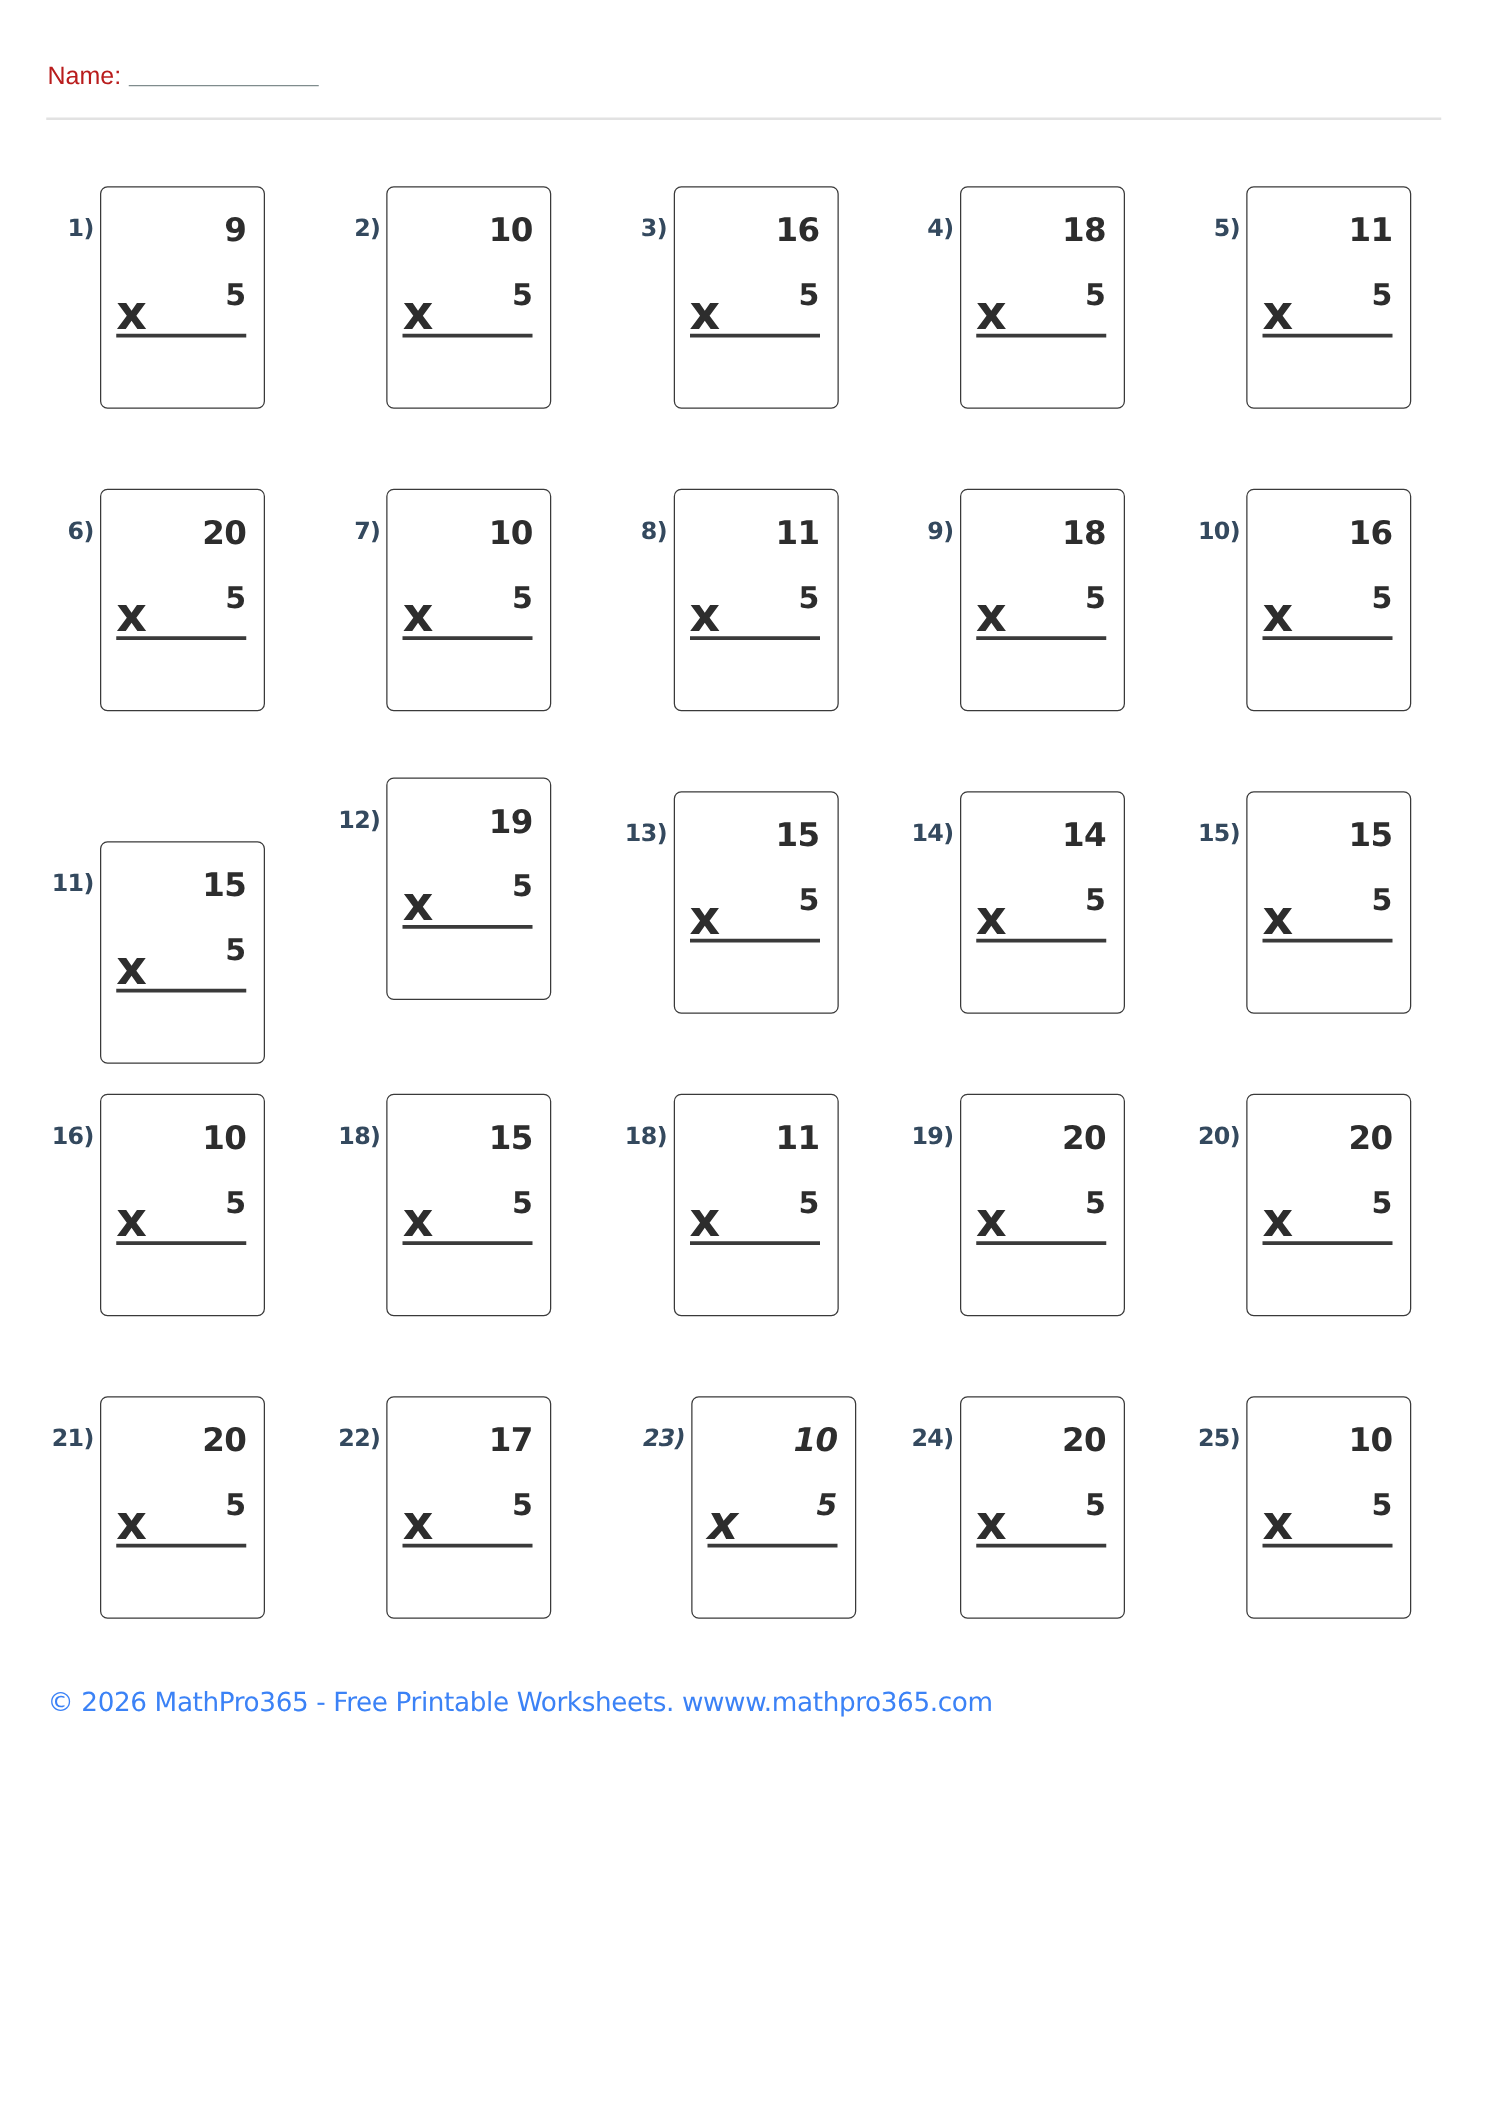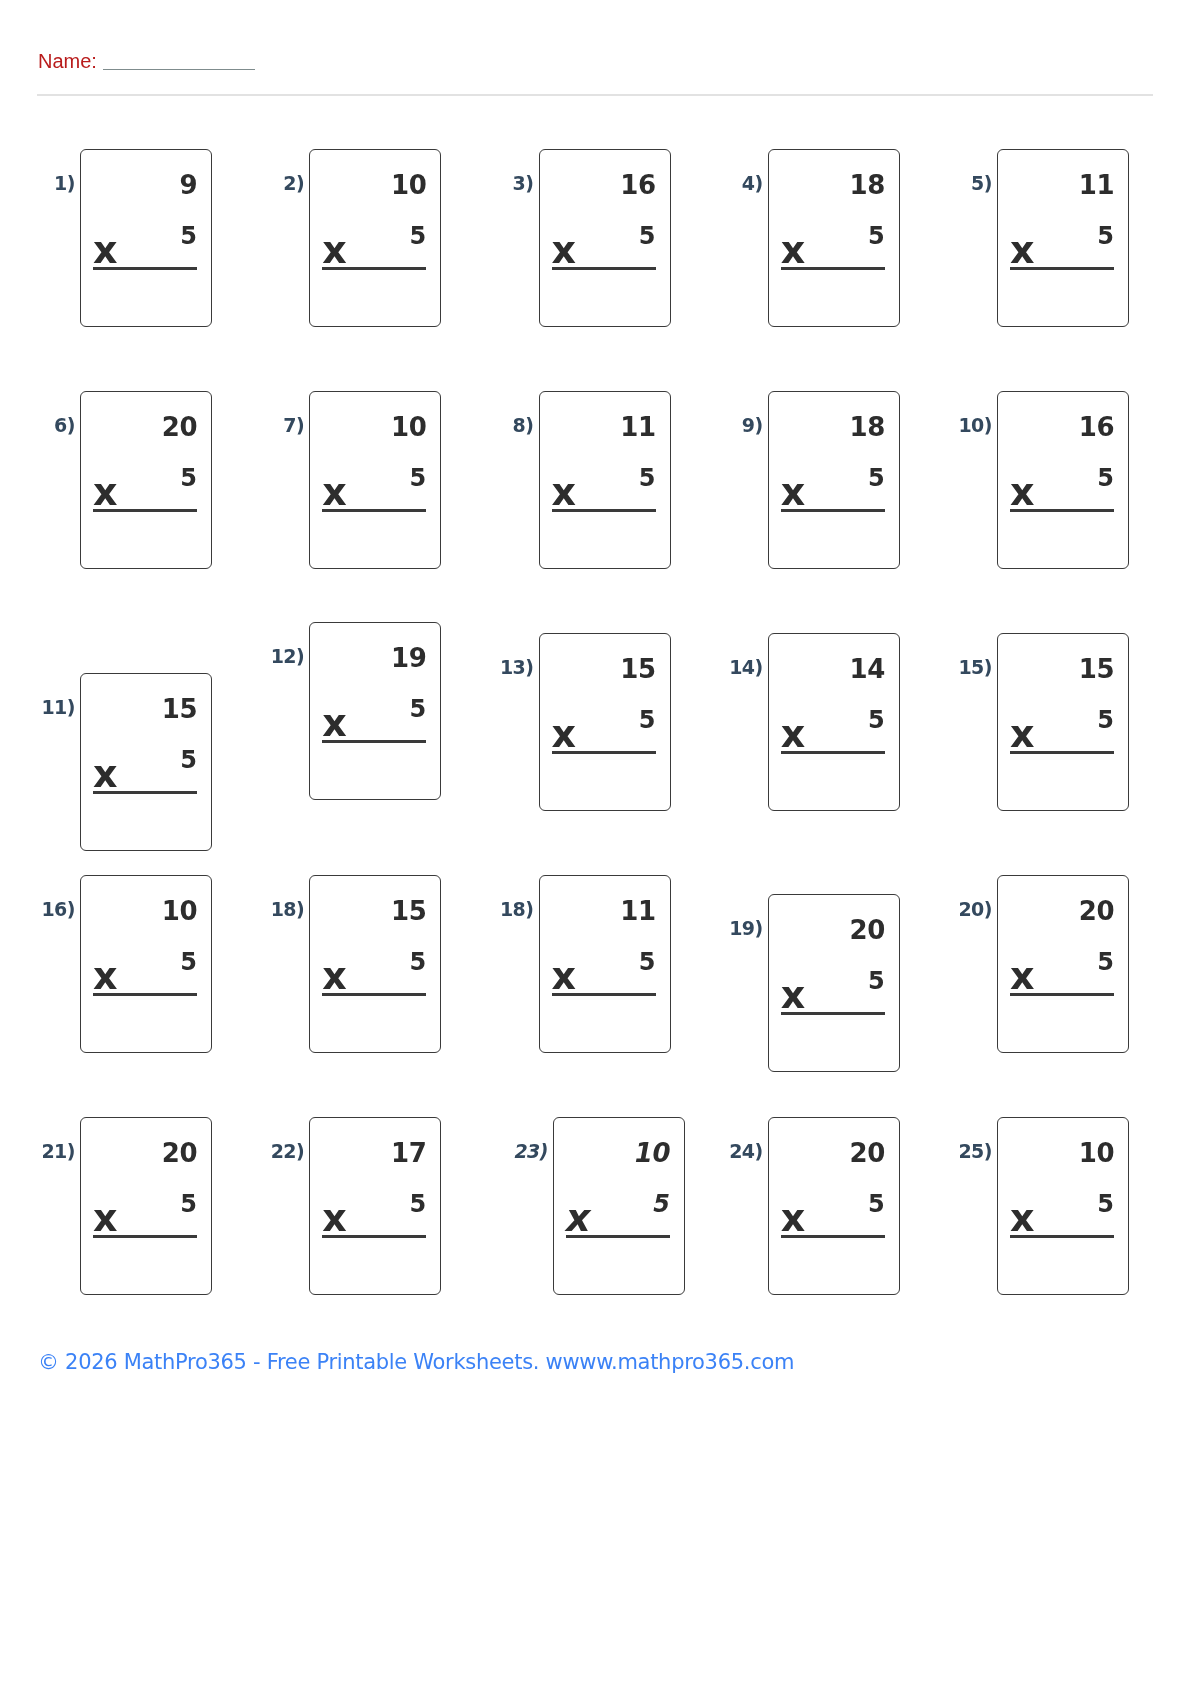--- a/index.html
+++ b/index.html
@@ -181,21 +181,21 @@
     </div>
     <div class="problem" style="left: 495.5px; top: 875px;">
       <span class="num">18)</span>
       <div class="card">
         <span class="top-num">11</span>
         <span class="op">x</span>
         <span class="bot-num">5</span>
         <div class="answer-line"></div>
       </div>
     </div>
-    <div class="problem" style="left: 724.75px; top: 875px; margin-top: 19px;">
+    <div class="problem" style="left: 724.75px; top: 875px;">
       <span class="num">19)</span>
       <div class="card">
         <span class="top-num">20</span>
         <span class="op">x</span>
         <span class="bot-num">5</span>
         <div class="answer-line"></div>
       </div>
     </div>
     <div class="problem" style="left: 954px; top: 875px;">
       <span class="num">20)</span>

